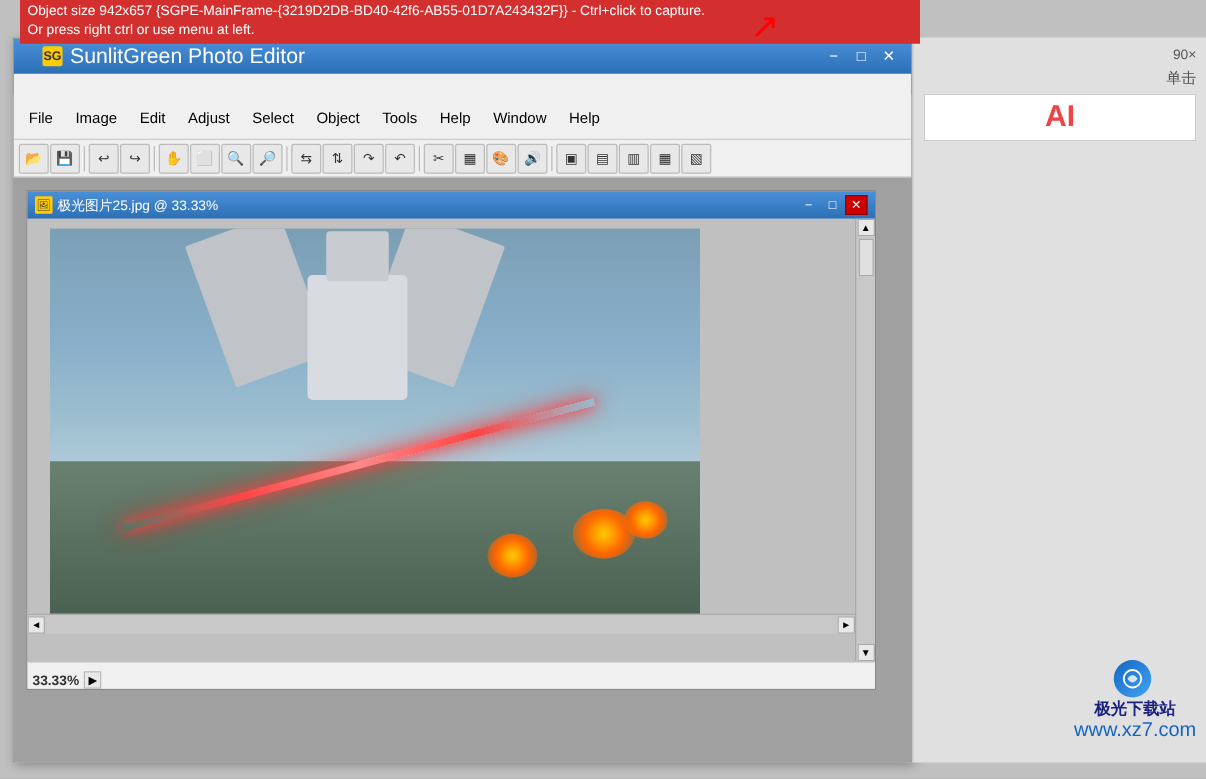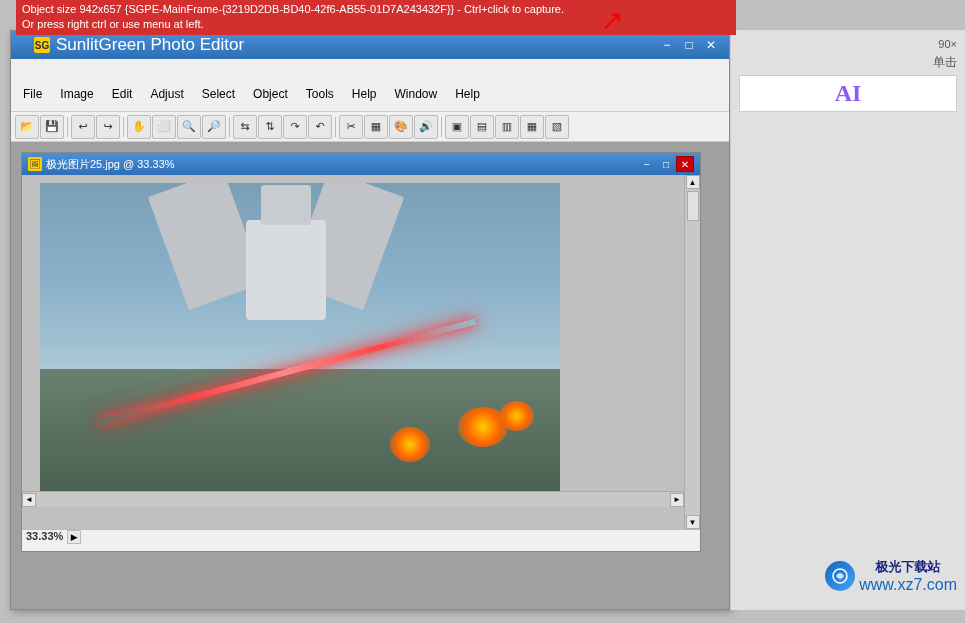--- a/index.html
+++ b/index.html
@@ -346,21 +346,21 @@
       margin: 2px auto;
       cursor: pointer;
     }
 
     
     .image-statusbar {
       height: 22px;
       background: #f0f0f0;
       border-top: 1px solid #bbb;
       display: flex;
-      align-items: flex-start;
+      align-items: flex-end;
       padding: 0 4px;
       gap: 4px;
     }
     .zoom-text {
       font-size: 11px;
       color: #333;
       font-weight: bold;
     }
     .statusbar-arrow {
       width: 14px;
@@ -579,24 +579,24 @@
         <div class="statusbar-arrow">▶</div>
       </div>
     </div>
   </div>
 </div>
 
 <div class="right-panel">
   <div class="right-text-1">90×</div>
   <div class="right-text-2">单击</div>
   <div class="right-ad">
-    <span style="font-size:24px;font-weight:bold;color:#8b5cf6;font-family:Liberation Serif, serif;">AI</span>
+    <span style="font-size:24px;font-weight:bold;color:#ef4444;">AI</span>
   </div>
   <div class="right-logo">
-    <div style="display:flex;align-items:center;justify-content:flex-end;">
+    <div style="display:flex;align-items:center;justify-content:flex-end;flex-direction:column;">
       <div class="logo-icon">
         <svg width="18" height="18" viewBox="0 0 18 18">
           <circle cx="9" cy="9" r="7" fill="none" stroke="white" stroke-width="1.5"></circle>
           <path d="M5 9 Q9 3 13 9 Q9 15 5 9Z" fill="white" opacity="0.8"></path>
         </svg>
       </div>
       <div>
         <div class="logo-text-cn">极光下载站</div>
         <div class="logo-text-url">www.xz7.com</div>
       </div>

